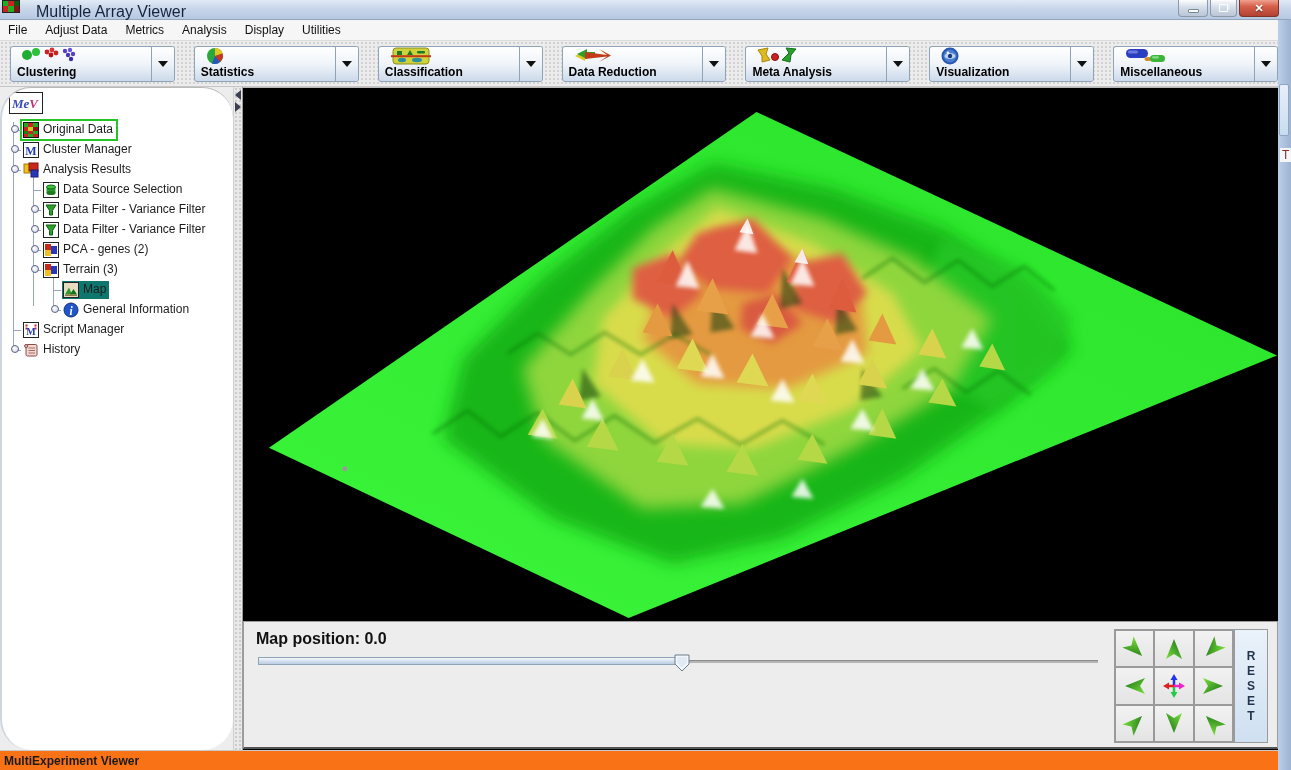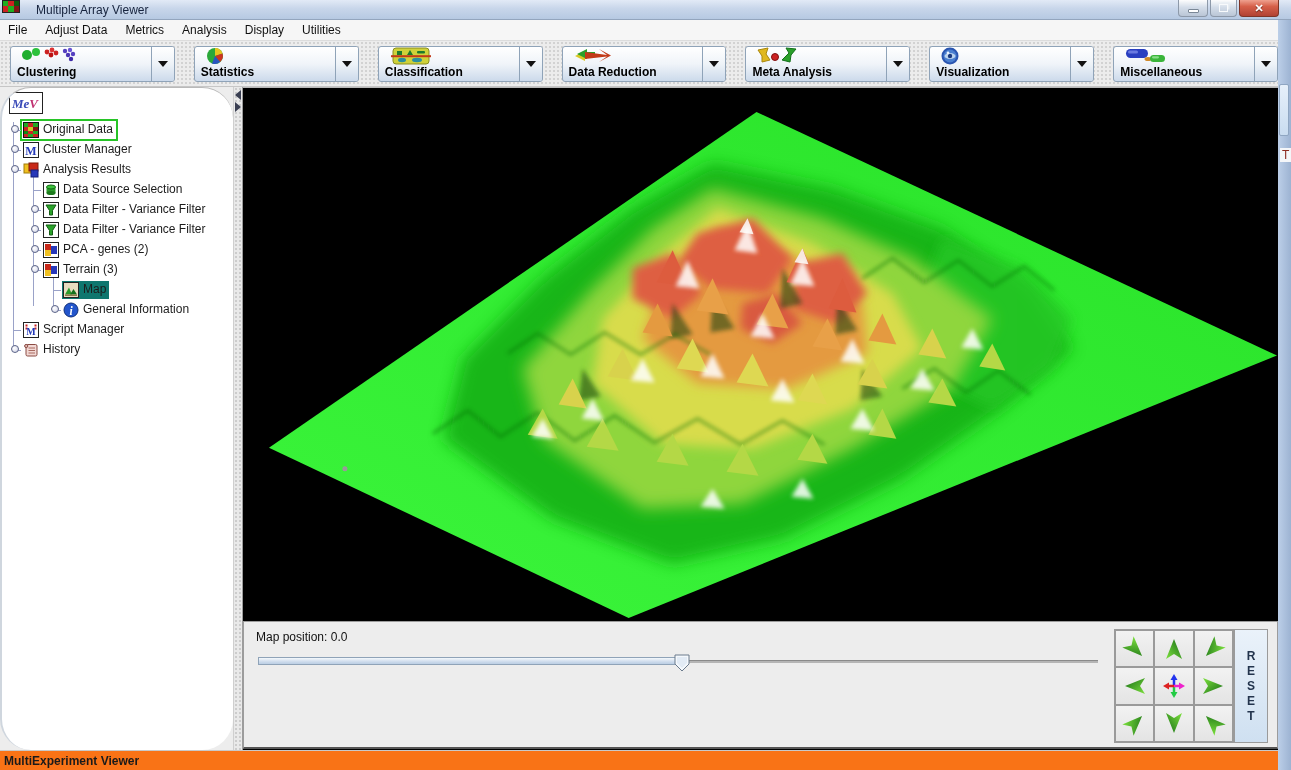--- a/index.html
+++ b/index.html
@@ -3,21 +3,21 @@
 <meta charset="utf-8">
 <style>
   * { margin:0; padding:0; box-sizing:border-box; }
   html,body { width:1291px; height:770px; overflow:hidden; font-family:"Liberation Sans", sans-serif; background:#ededed; }
 
   
   #titlebar { position:absolute; left:0; top:0; width:1291px; height:20px;
     background:linear-gradient(180deg,#e2eaf6 0%,#c8d6ea 45%,#b6c9e2 100%);
     border-bottom:1px solid #93a5bd; z-index:50; }
   #app-icon { position:absolute; left:2px; top:0; width:18px; height:13px; }
-  #title-text { position:absolute; left:36px; top:3px; font-size:12px; color:#16233d; }
+  #title-text { position:absolute; left:36px; top:3px; font-size:16px; color:#16233d; }
   #win-btns { position:absolute; right:12px; top:0; display:flex; }
   .wbtn { height:17px; border:1px solid #8d99a9; border-top:none; border-radius:0 0 4px 4px;
     background:linear-gradient(180deg,#fdfdfd,#d4dde9 45%,#bac6d6); margin-left:2px;
     display:flex; align-items:center; justify-content:center; }
   #btn-min { width:30px; } #btn-restore { width:27px; }
   #btn-close { width:40px; background:linear-gradient(180deg,#efa18f,#d6604a 40%,#b14233); border-color:#7e3527; }
   .glyph-min { width:11px; height:4px; background:#fff; border:1px solid #7a8796; border-radius:1px; margin-top:5px;}
   .glyph-restore { width:9px; height:8px; border:1px solid #f8fafc; position:relative; background:transparent; box-shadow:2px -2px 0 -0.5px #e8edf3;}
   .glyph-close { color:#fff; font-size:11px; font-weight:bold; line-height:1; text-shadow:0 1px 1px #5d241b; }
 
@@ -70,21 +70,21 @@
   .div-arrow-r { position:absolute; left:1px; top:15px; width:0; height:0;
     border-top:5px solid transparent; border-bottom:5px solid transparent; border-left:6px solid #3a3f52; }
 
   #main-panel { position:absolute; left:243px; top:87px; width:1035px; height:663px; background:#000; border-top:1px solid #b9b9b9;}
   #view3d { position:absolute; left:0; top:0; width:1035px; height:533px; background:#000; }
   #view3d svg { display:block; width:100%; height:100%; }
 
   
   #controls { position:absolute; left:0; top:533px; width:1035px; height:128px; background:#ededed;
     border:1px solid #9c9c9c; border-bottom:2px solid #555; }
-  #map-pos { position:absolute; left:12px; top:8px; font-size:12px; font-weight:normal; color:#111; }
+  #map-pos { position:absolute; left:12px; top:8px; font-size:16px; font-weight:bold; color:#111; }
   #slider { position:absolute; left:14px; top:30px; width:840px; height:20px; }
   #slider-fill { position:absolute; left:0; top:5px; height:8px; width:50.5%;
     background:linear-gradient(180deg,#f4f8fc,#c9d8ea 70%,#bccfe4); border:1px solid #8fa3b8; }
   #slider-rest { position:absolute; left:50.5%; right:0; top:8px; height:3px; background:#b5b5b5; border-top:1px solid #8a8a8a; }
   #slider-thumb { position:absolute; left:calc(50.5% - 8px); top:2px; }
 
   #arrow-pad { position:absolute; left:870px; top:7px; width:120px; height:114px;
     display:grid; grid-template-columns:repeat(3,1fr); grid-template-rows:repeat(3,1fr); border:1px solid #9a9a9a; }
   .pad-cell { border:1px solid #9a9a9a; background:linear-gradient(180deg,#f2f2f2,#e4e4e4);
     display:flex; align-items:center; justify-content:center; }

